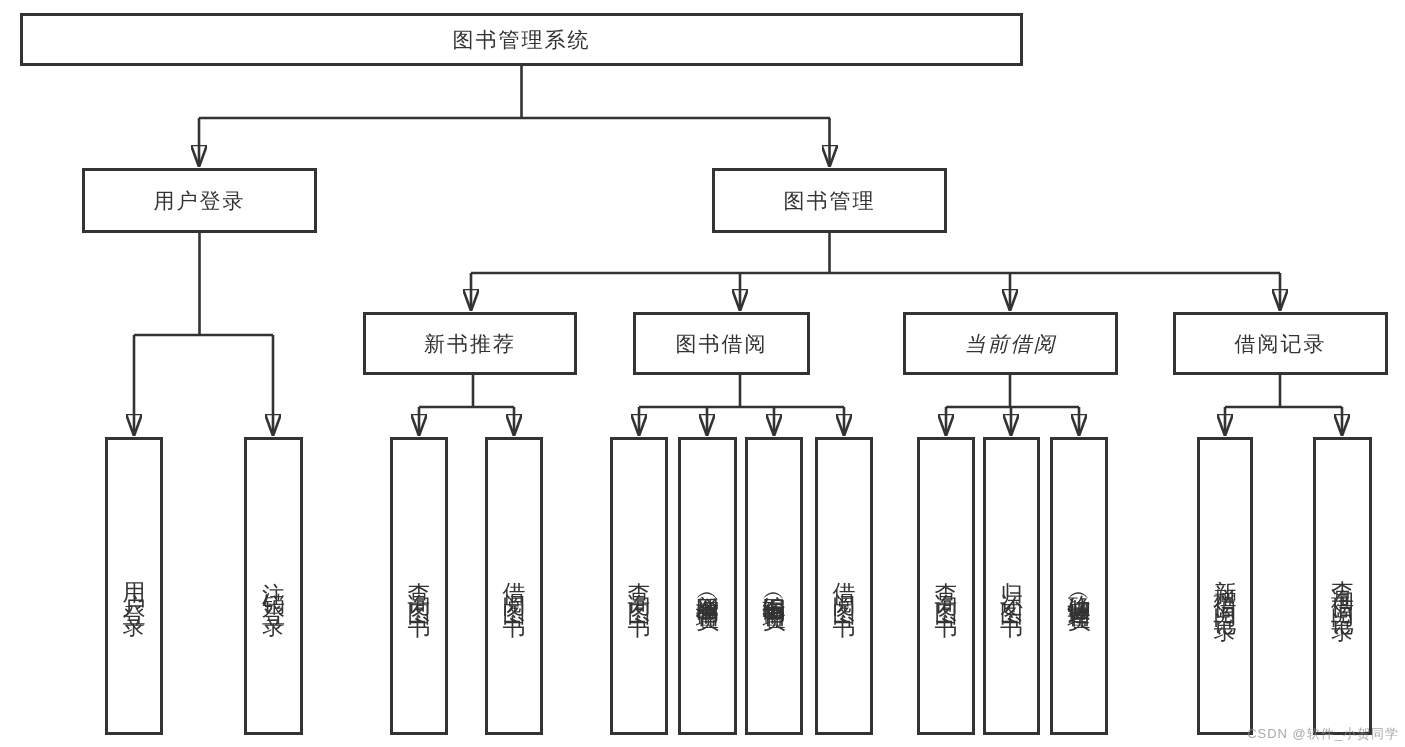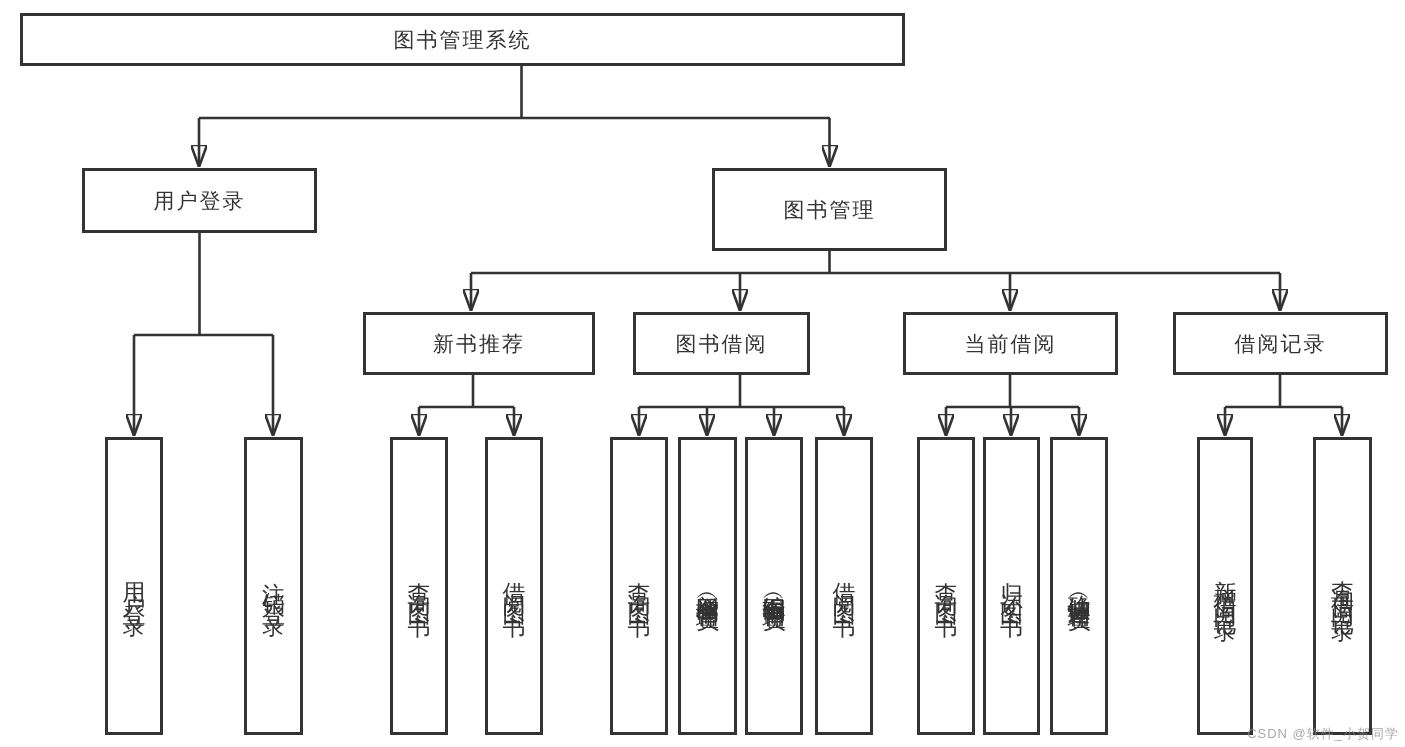--- a/index.html
+++ b/index.html
@@ -110,28 +110,28 @@
     <path d="M946,407 V435" marker-end="url(#arrow)"></path>
     <path d="M1011,407 V435" marker-end="url(#arrow)"></path>
     <path d="M1079,407 V435" marker-end="url(#arrow)"></path>
 
     <path d="M1280,375 V407"></path>
     <path d="M1225,407 H1342"></path>
     <path d="M1225,407 V435" marker-end="url(#arrow)"></path>
     <path d="M1342,407 V435" marker-end="url(#arrow)"></path>
   </svg>
 
-  <div class="node h" style="left:20px; top:13px; width:885px; height:53px;">图书管理系统</div>
+  <div class="node h" style="left:20px; top:13px; width:1003px; height:53px;">图书管理系统</div>
 
   <div class="node h" style="left:82px; top:168px; width:235px; height:65px;">用户登录</div>
-  <div class="node h" style="left:712px; top:168px; width:235px; height:83px;">图书管理</div>
+  <div class="node h" style="left:712px; top:168px; width:235px; height:65px;">图书管理</div>
 
-  <div class="node h" style="left:363px; top:312px; width:232px; height:63px;">新书推荐</div>
+  <div class="node h" style="left:363px; top:312px; width:214px; height:63px;">新书推荐</div>
   <div class="node h" style="left:633px; top:312px; width:177px; height:63px;">图书借阅</div>
-  <div class="node h" style="left:903px; top:312px; width:215px; height:63px;">当前借阅</div>
+  <div class="node h" style="left:903px; top:312px; width:215px; height:63px;font-style:italic;">当前借阅</div>
   <div class="node h" style="left:1173px; top:312px; width:215px; height:63px;">借阅记录</div>
 
   <div class="node v" style="left:105px; top:437px; width:58px; height:298px;">
     <span class="vtext">用户登录</span>
   </div>
   <div class="node v" style="left:244px; top:437px; width:59px; height:298px;">
     <span class="vtext">注销登录</span>
   </div>
 
   <div class="node v" style="left:390px; top:437px; width:58px; height:298px;">

